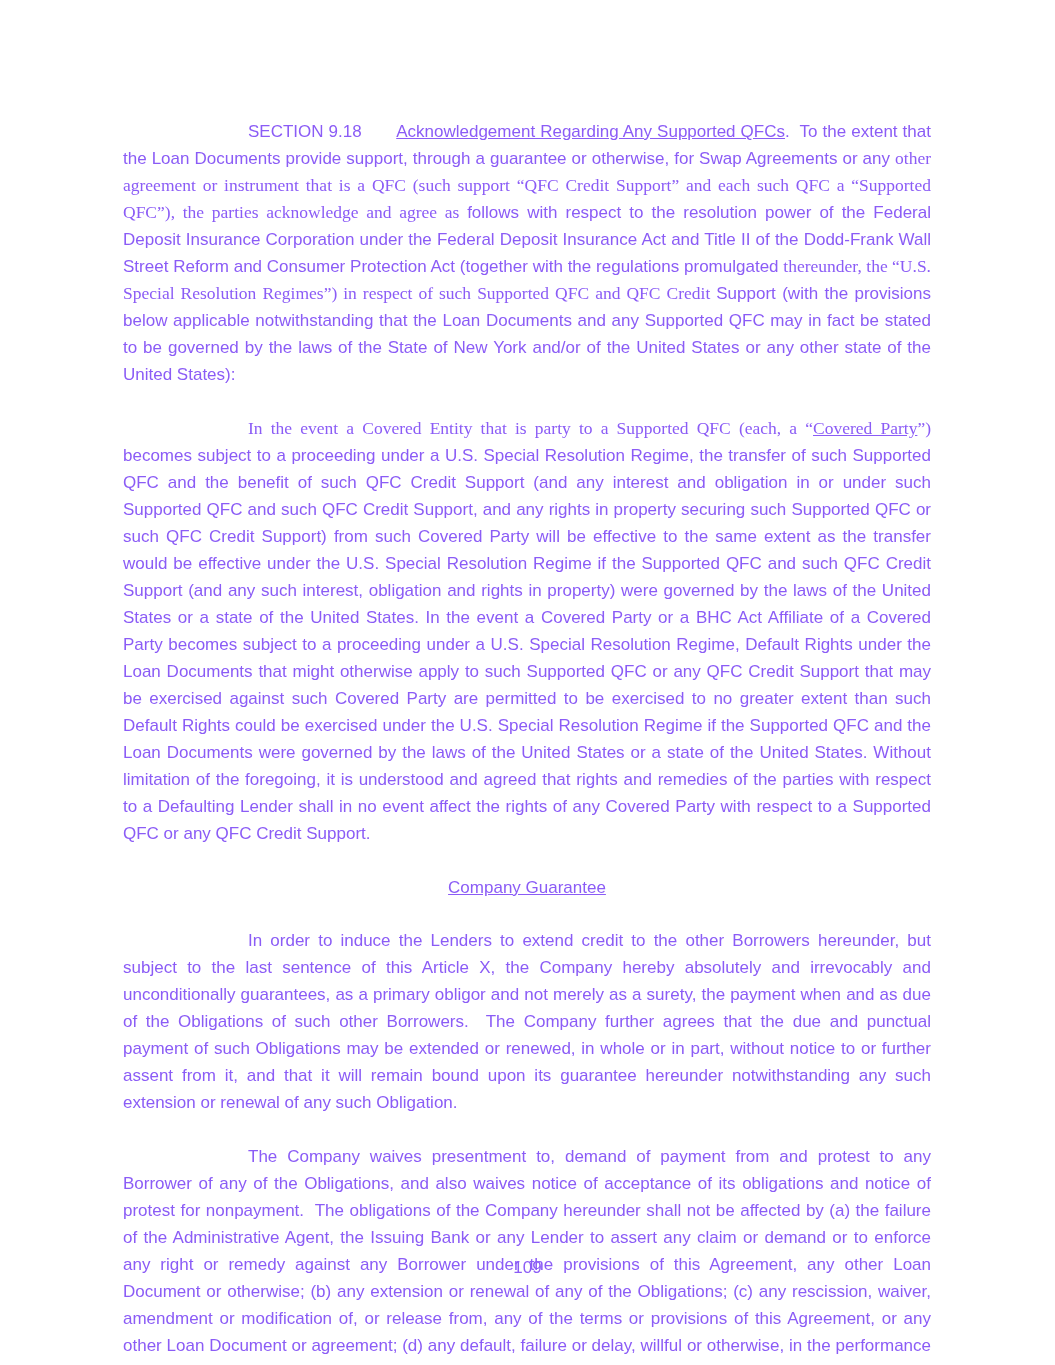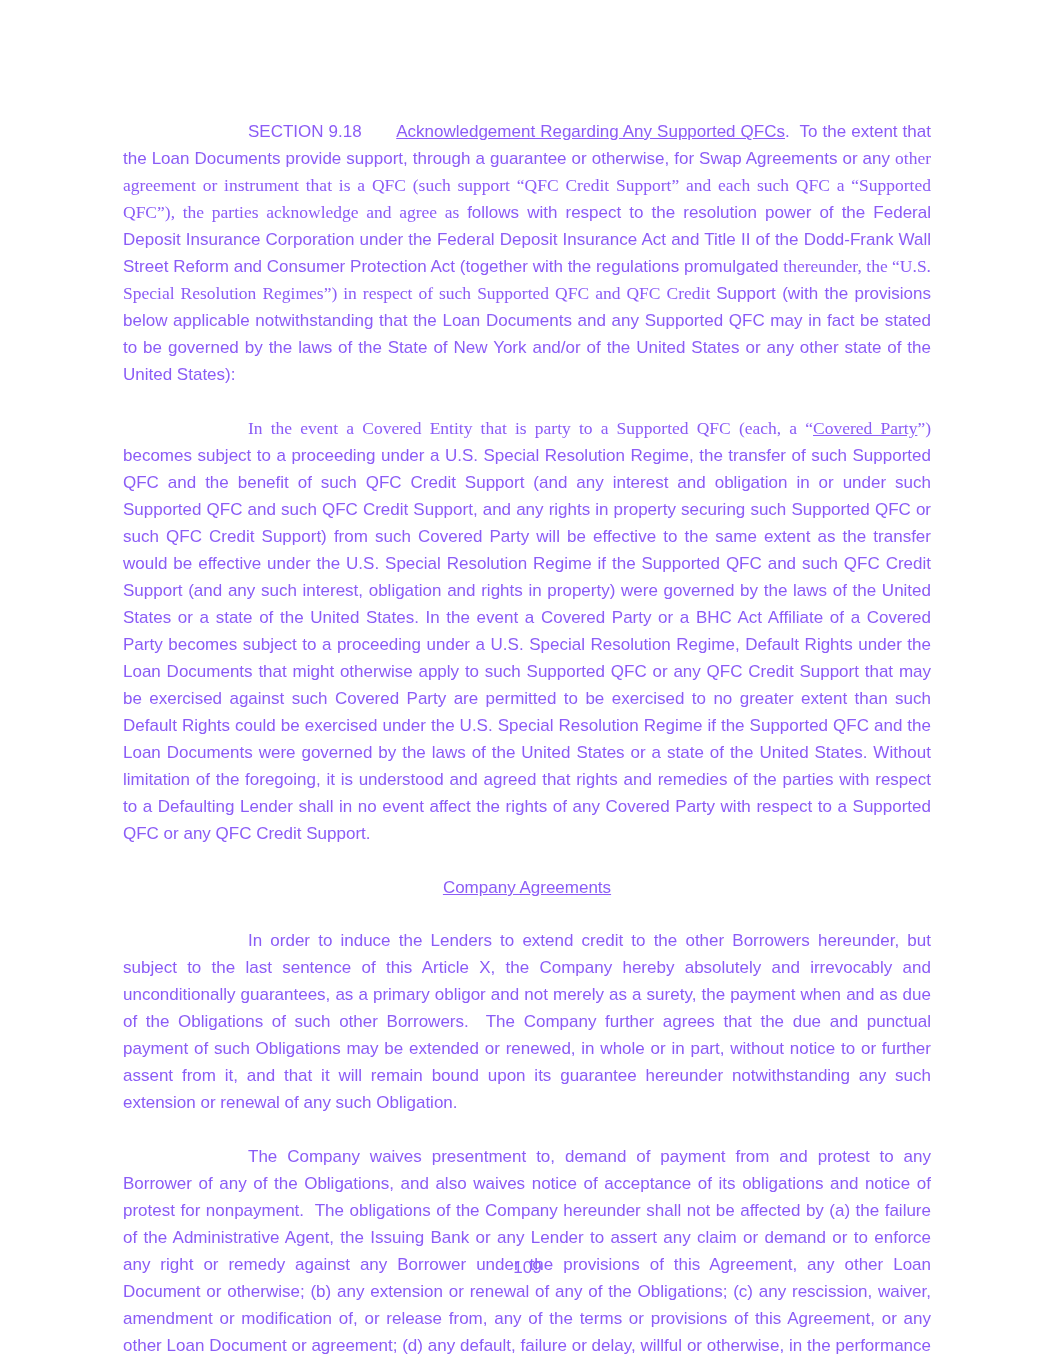--- a/index.html
+++ b/index.html
@@ -65,21 +65,21 @@
 <body>
 
 <div class="page">
   <div class="content">
 
     <p class="body-para"><span>SECTION 9.18&nbsp;&nbsp;&nbsp;&nbsp;&nbsp;&nbsp; </span><span class="u">Acknowledgement Regarding Any Supported QFCs</span><span>.&nbsp; To the extent that the Loan Documents provide support, through a guarantee or otherwise, for Swap Agreements or any </span><span class="serif">other agreement or instrument that is a QFC (such support “QFC Credit Support” and each such QFC a “Supported QFC”), the parties acknowledge and agree as </span><span>follows with respect to the resolution power of the Federal Deposit Insurance Corporation under the Federal Deposit Insurance Act and Title II of the Dodd-Frank Wall Street Reform and Consumer Protection Act (together with the regulations promulgated </span><span class="serif">thereunder, the “U.S. Special Resolution Regimes”) in respect of such Supported QFC and QFC Credit </span><span>Support (with the provisions below applicable notwithstanding that the Loan Documents and any Supported QFC may in fact be stated to be governed by the laws of the State of New York and/or of the United States or any other state of the United States):</span></p>
 
     <p class="body-para"><span class="serif">In the event a Covered Entity that is party to a Supported QFC (each, a “</span><span class="u serif">Covered Party</span><span class="serif">”) </span><span>becomes subject to a proceeding under a U.S. Special Resolution Regime, the transfer of such Supported QFC and the benefit of such QFC Credit Support (and any interest and obligation in or under such Supported QFC and such QFC Credit Support, and any rights in property securing such Supported QFC or such QFC Credit Support) from such Covered Party will be effective to the same extent as the transfer would be effective under the U.S. Special Resolution Regime if the Supported QFC and such QFC Credit Support (and any such interest, obligation and rights in property) were governed by the laws of the United States or a state of the United States. In the event a Covered Party or a BHC Act Affiliate of a Covered Party becomes subject to a proceeding under a U.S. Special Resolution Regime, Default Rights under the Loan Documents that might otherwise apply to such Supported QFC or any QFC Credit Support that may be exercised against such Covered Party are permitted to be exercised to no greater extent than such Default Rights could be exercised under the U.S. Special Resolution Regime if the Supported QFC and the Loan Documents were governed by the laws of the United States or a state of the United States. Without limitation of the foregoing, it is understood and agreed that rights and remedies of the parties with respect to a Defaulting Lender shall in no event affect the rights of any Covered Party with respect to a Supported QFC or any QFC Credit Support.</span></p>
 
 
-    <h3 class="article-subheading">Company Agreements</h3>
+    <h3 class="article-subheading">Company Guarantee</h3>
 
     <p class="body-para"><span>In order to induce the Lenders to extend credit to the other Borrowers hereunder, but subject to the last sentence of this Article X, the Company hereby absolutely and irrevocably and unconditionally guarantees, as a primary obligor and not merely as a surety, the payment when and as due of the Obligations of such other Borrowers.&nbsp; The Company further agrees that the due and punctual payment of such Obligations may be extended or renewed, in whole or in part, without notice to or further assent from it, and that it will remain bound upon its guarantee hereunder notwithstanding any such extension or renewal of any such Obligation.</span></p>
 
     <p class="body-para"><span>The Company waives presentment to, demand of payment from and protest to any Borrower of any of the Obligations, and also waives notice of acceptance of its obligations and notice of protest for nonpayment.&nbsp; The obligations of the Company hereunder shall not be affected by (a) the failure of the Administrative Agent, the Issuing Bank or any Lender to assert any claim or demand or to enforce any right or remedy against any Borrower under the provisions of this Agreement, any other Loan Document or otherwise; (b) any extension or renewal of any of the Obligations; (c) any rescission, waiver, amendment or modification of, or release from, any of the terms or provisions of this Agreement, or any other Loan Document or agreement; (d) any default, failure or delay, willful or otherwise, in the performance of any of the Obligations; (e) the failure of the Administrative Agent to take any steps to perfect and maintain any security interest in, or to preserve any rights to, any security or collateral for the Obligations, if any; (f) any change in the corporate, partnership or other existence, structure or ownership</span></p>
 
   </div>
 
   <div class="page-number">109</div>
 </div>
 

